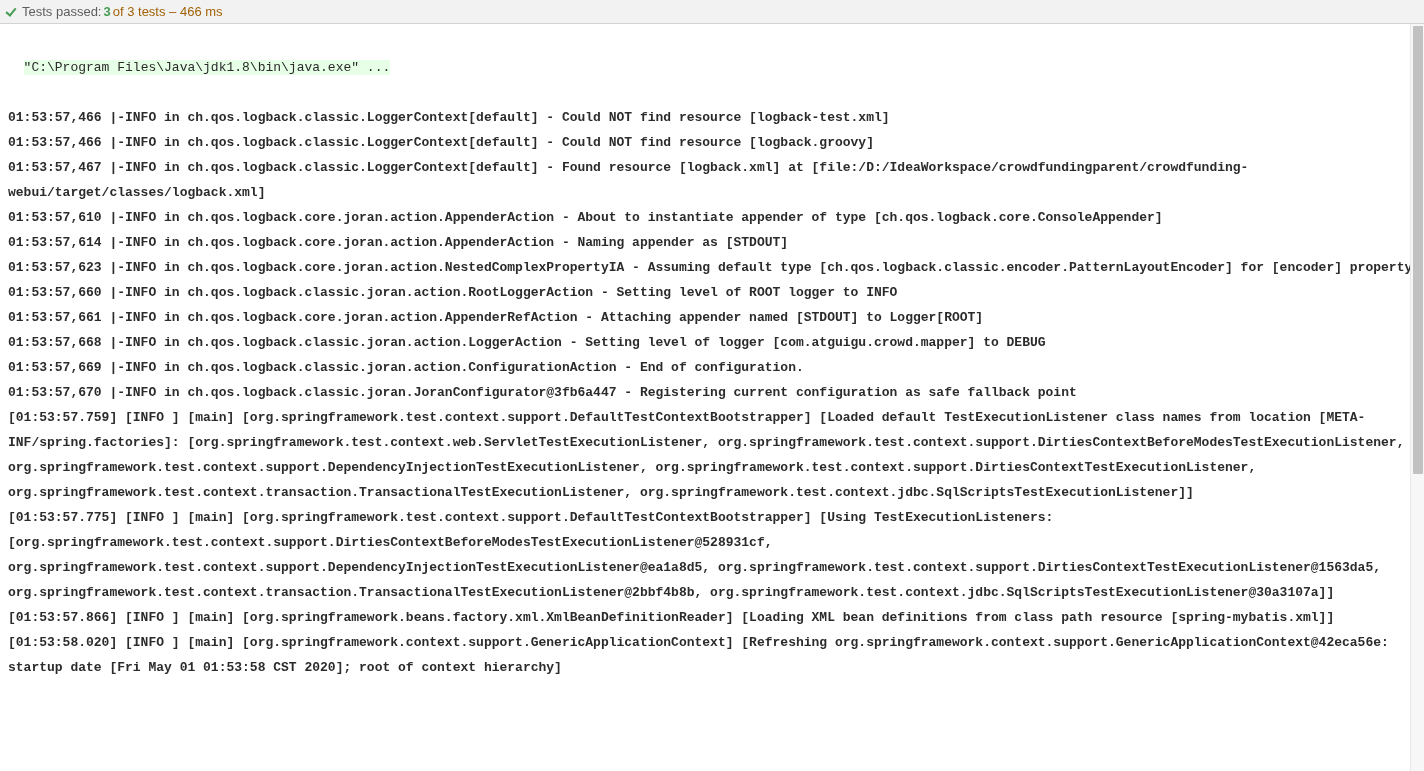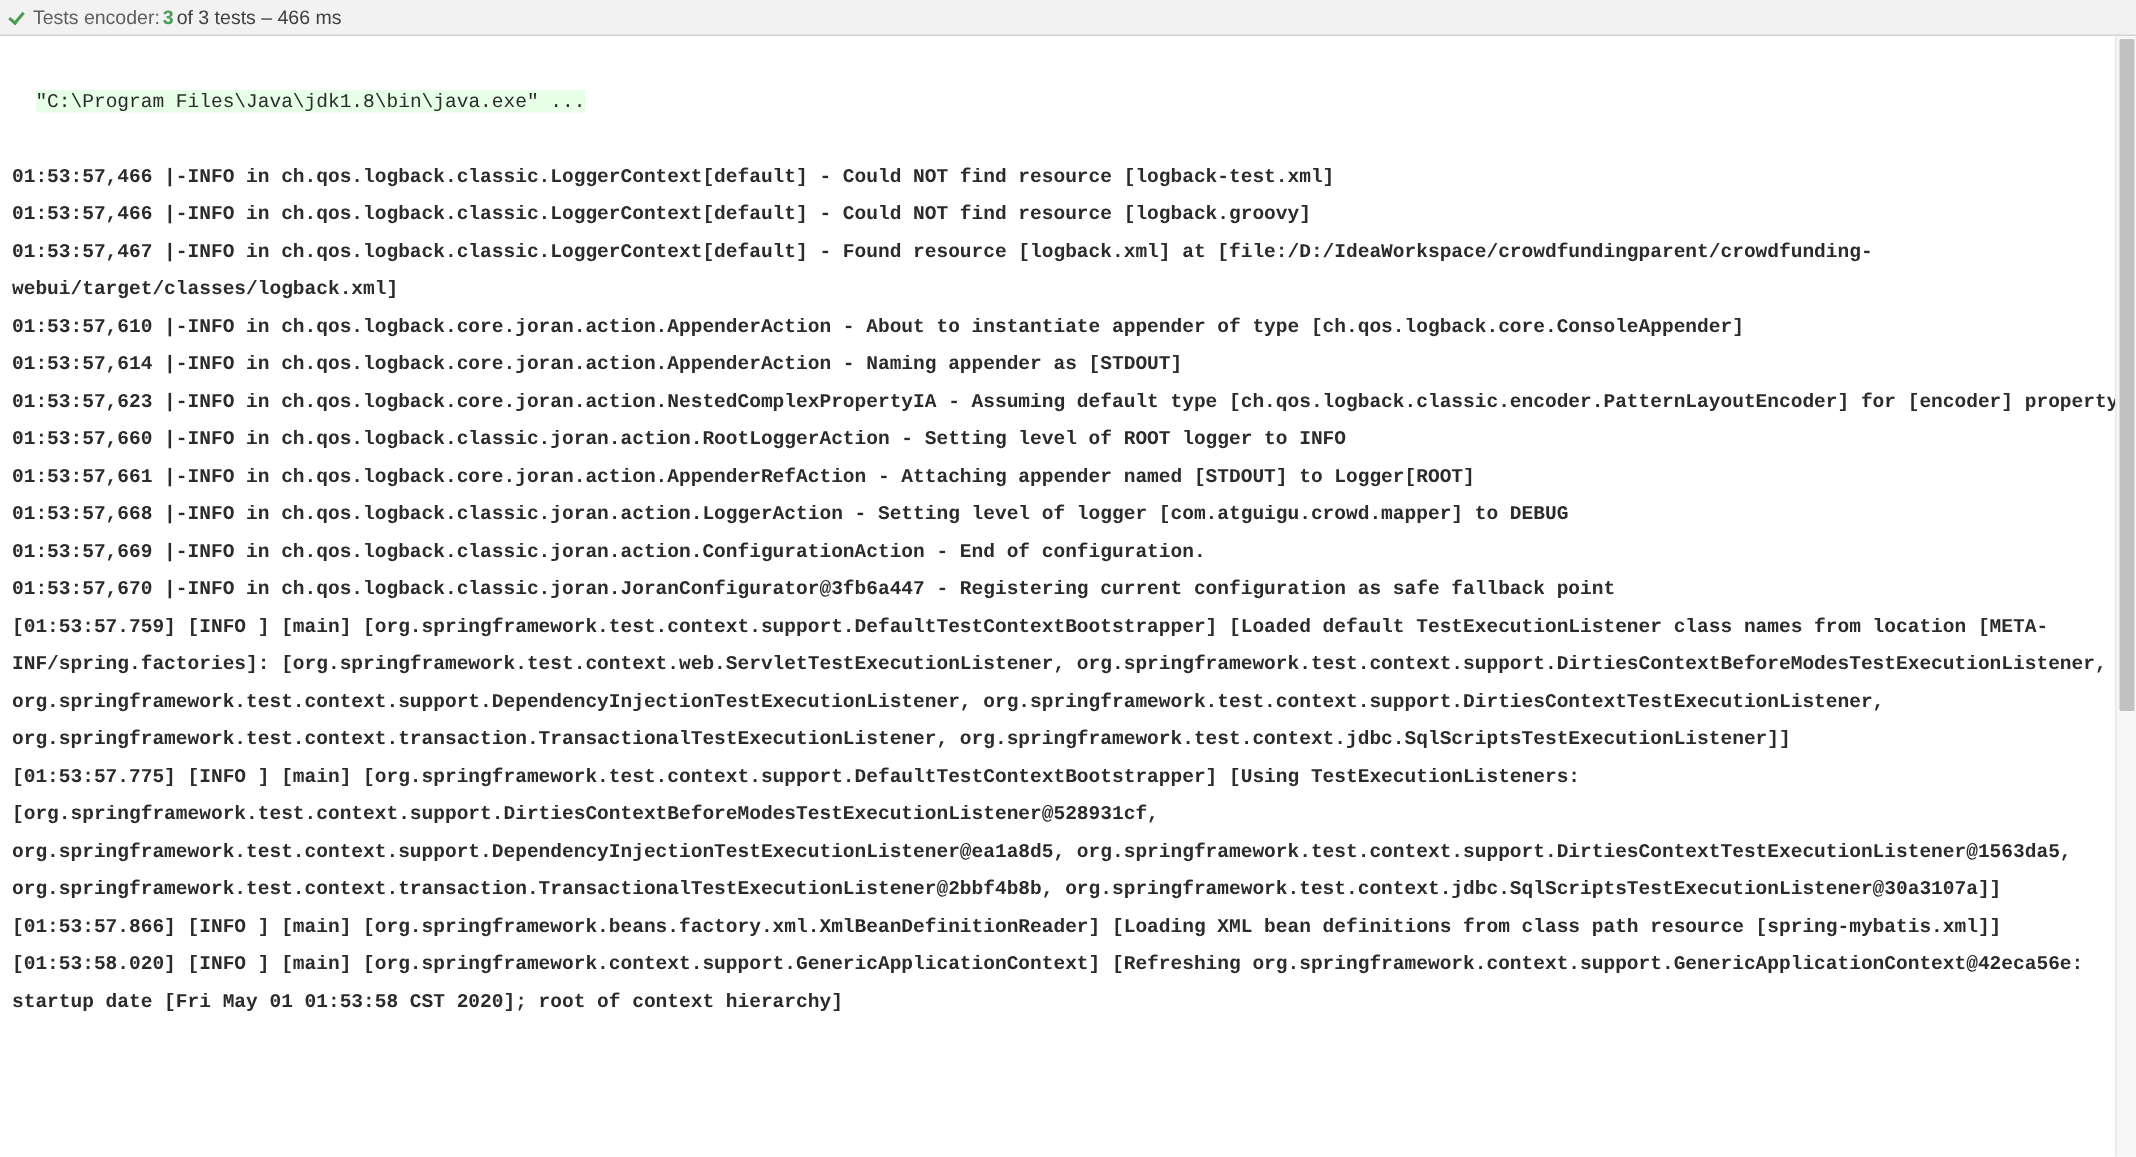--- a/index.html
+++ b/index.html
@@ -33,21 +33,21 @@
       left: 2px;
       top: 3px;
       width: 8px;
       height: 4px;
       border-left: 2px solid #499c54;
       border-bottom: 2px solid #499c54;
       transform: rotate(-50deg);
     }
     .header-label { color: #5e5e5e; }
     .header-count { color: #499c54; font-weight: 600; margin-left: 2px; }
-    .header-detail { color: #404040; margin-left: 2px; }
+    .header-detail { color: #a16207; margin-left: 2px; }
     .console-area {
       font-family: Consolas, "Courier New", monospace;
       font-size: 13px;
       line-height: 25px;
       color: #2b2b2b;
       padding: 6px 8px 8px 8px;
       height: calc(100% - 24px);
       overflow: auto;
       white-space: pre-wrap;
       word-break: break-word;
@@ -79,21 +79,21 @@
       height: 60%;
       background: #c1c1c1;
       border-radius: 1px;
     }
   </style>
 </head>
 <body>
 
 <div class="header-bar">
   <span class="check-icon"></span>
-  <span class="header-label">Tests encoder:</span>
+  <span class="header-label">Tests passed:</span>
   <span class="header-count">3</span>
   <span class="header-detail">of 3 tests – 466 ms</span>
 </div>
 
 <div class="console-area">
   <span class="cmd-line">"C:\Program Files\Java\jdk1.8\bin\java.exe" ...</span>
   <div id="log-container"><div class="log-line">01:53:57,466 |-INFO in ch.qos.logback.classic.LoggerContext[default] - Could NOT find resource [logback-test.xml]</div><div class="log-line">01:53:57,466 |-INFO in ch.qos.logback.classic.LoggerContext[default] - Could NOT find resource [logback.groovy]</div><div class="log-line">01:53:57,467 |-INFO in ch.qos.logback.classic.LoggerContext[default] - Found resource [logback.xml] at [file:/D:/IdeaWorkspace/crowdfundingparent/crowdfunding-webui/target/classes/logback.xml]</div><div class="log-line">01:53:57,610 |-INFO in ch.qos.logback.core.joran.action.AppenderAction - About to instantiate appender of type [ch.qos.logback.core.ConsoleAppender]</div><div class="log-line">01:53:57,614 |-INFO in ch.qos.logback.core.joran.action.AppenderAction - Naming appender as [STDOUT]</div><div class="log-line">01:53:57,623 |-INFO in ch.qos.logback.core.joran.action.NestedComplexPropertyIA - Assuming default type [ch.qos.logback.classic.encoder.PatternLayoutEncoder] for [encoder] property</div><div class="log-line">01:53:57,660 |-INFO in ch.qos.logback.classic.joran.action.RootLoggerAction - Setting level of ROOT logger to INFO</div><div class="log-line">01:53:57,661 |-INFO in ch.qos.logback.core.joran.action.AppenderRefAction - Attaching appender named [STDOUT] to Logger[ROOT]</div><div class="log-line">01:53:57,668 |-INFO in ch.qos.logback.classic.joran.action.LoggerAction - Setting level of logger [com.atguigu.crowd.mapper] to DEBUG</div><div class="log-line">01:53:57,669 |-INFO in ch.qos.logback.classic.joran.action.ConfigurationAction - End of configuration.</div><div class="log-line">01:53:57,670 |-INFO in ch.qos.logback.classic.joran.JoranConfigurator@3fb6a447 - Registering current configuration as safe fallback point</div><div class="log-line">[01:53:57.759] [INFO ] [main] [org.springframework.test.context.support.DefaultTestContextBootstrapper] [Loaded default TestExecutionListener class names from location [META-INF/spring.factories]: [org.springframework.test.context.web.ServletTestExecutionListener, org.springframework.test.context.support.DirtiesContextBeforeModesTestExecutionListener, org.springframework.test.context.support.DependencyInjectionTestExecutionListener, org.springframework.test.context.support.DirtiesContextTestExecutionListener, org.springframework.test.context.transaction.TransactionalTestExecutionListener, org.springframework.test.context.jdbc.SqlScriptsTestExecutionListener]]</div><div class="log-line">[01:53:57.775] [INFO ] [main] [org.springframework.test.context.support.DefaultTestContextBootstrapper] [Using TestExecutionListeners: [org.springframework.test.context.support.DirtiesContextBeforeModesTestExecutionListener@528931cf, org.springframework.test.context.support.DependencyInjectionTestExecutionListener@ea1a8d5, org.springframework.test.context.support.DirtiesContextTestExecutionListener@1563da5, org.springframework.test.context.transaction.TransactionalTestExecutionListener@2bbf4b8b, org.springframework.test.context.jdbc.SqlScriptsTestExecutionListener@30a3107a]]</div><div class="log-line">[01:53:57.866] [INFO ] [main] [org.springframework.beans.factory.xml.XmlBeanDefinitionReader] [Loading XML bean definitions from class path resource [spring-mybatis.xml]]</div><div class="log-line">[01:53:58.020] [INFO ] [main] [org.springframework.context.support.GenericApplicationContext] [Refreshing org.springframework.context.support.GenericApplicationContext@42eca56e: startup date [Fri May 01 01:53:58 CST 2020]; root of context hierarchy]</div></div>
 </div>
 
 <div class="scrollbar-track">

